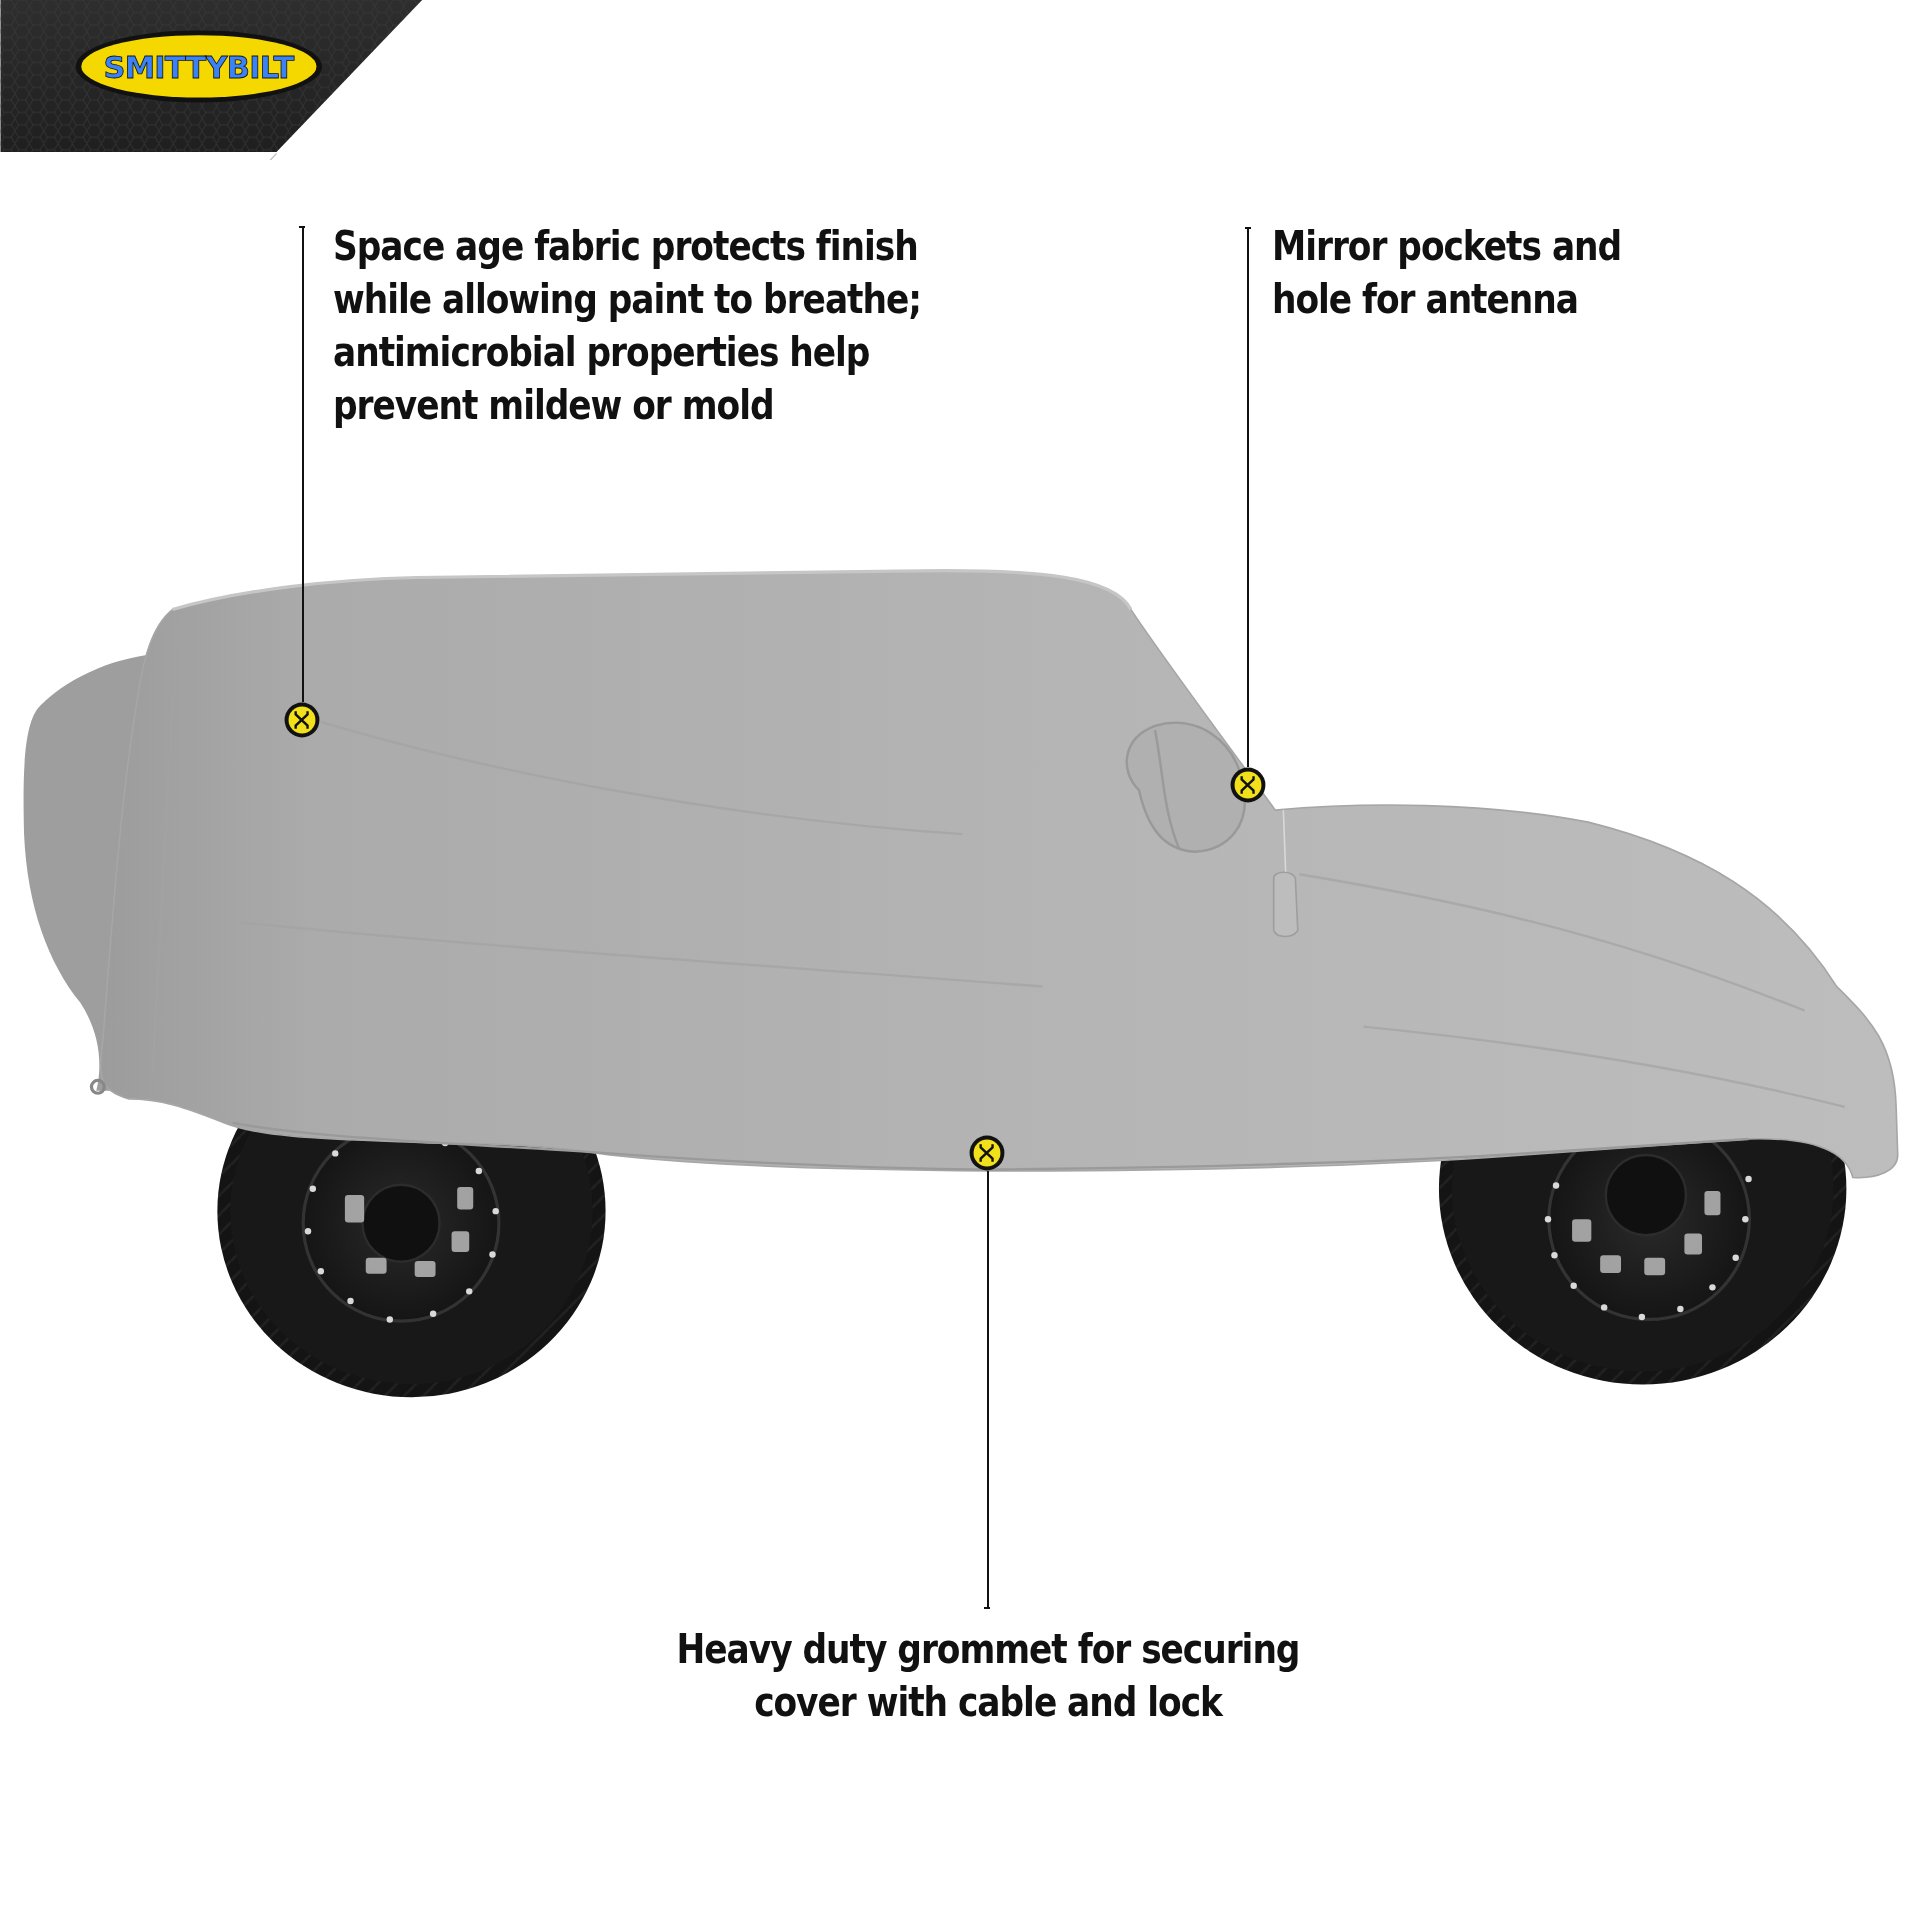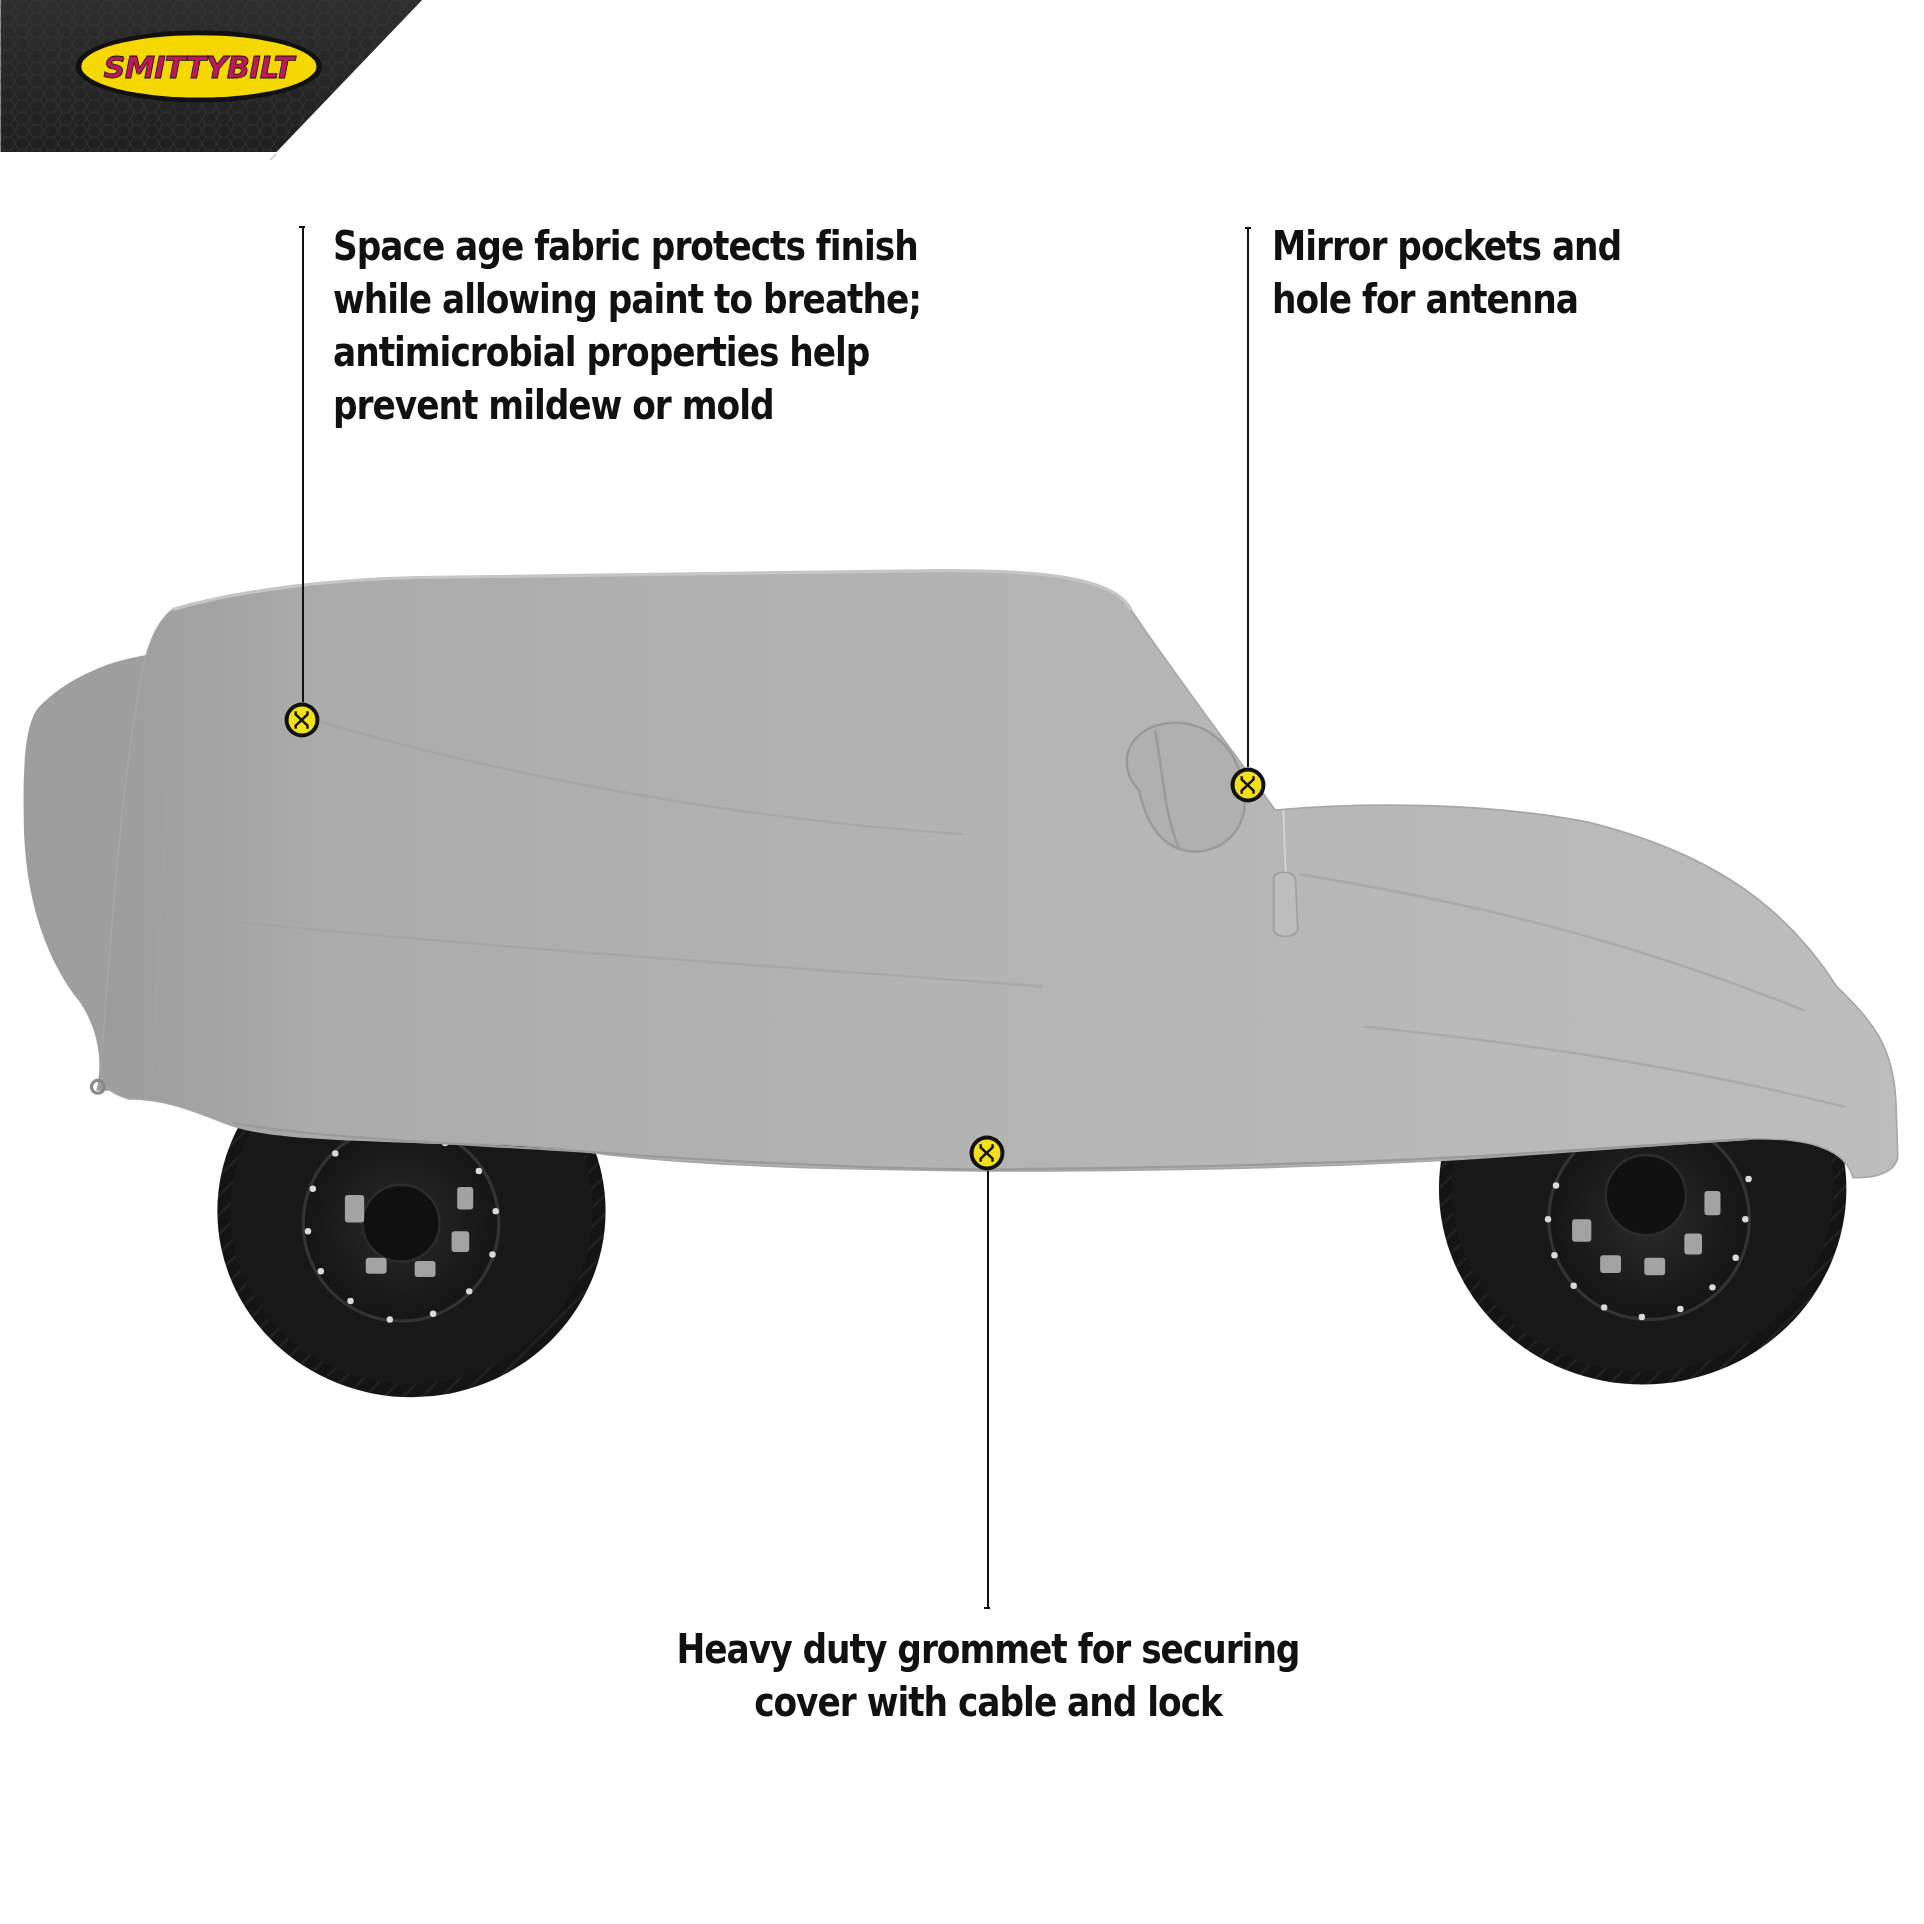--- a/index.html
+++ b/index.html
@@ -1,20 +1,20 @@
 <!DOCTYPE html>
 <html style="font-size:13px"><head>
 <meta charset="utf-8">
 <style>
   html,body{margin:0;padding:0;background:#ffffff;}
   body{width:1925px;height:1925px;position:relative;overflow:hidden;font-family:"DejaVu Sans","Liberation Sans",sans-serif;}
   .abs{position:absolute;}
   #banner{left:0;top:0;width:433px;height:160px;}
   #logo-text{left:76px;top:32px;width:245px;height:70px;display:flex;align-items:center;justify-content:center;
-    font-family:"DejaVu Sans",sans-serif;font-weight:bold;font-style:italic;font-size:30.5px;letter-spacing:-0.8px;color:#be185d;
+    font-family:"DejaVu Sans",sans-serif;font-weight:bold;font-size:30.5px;letter-spacing:-0.8px;color:#3b82f6;
     -webkit-text-stroke:0.8px #111;}
   .callout-text{position:absolute;font-family:"DejaVu Sans","Liberation Sans",sans-serif;font-weight:bold;
     font-size:40px;line-height:53px;color:#111;letter-spacing:-1.2px;white-space:nowrap;transform-origin:left top;}
   .callout-text div{height:53px;}
   #callout-1{left:333px;top:220px;transform:scaleX(0.86);}
   #callout-2{left:1272px;top:220px;transform:scaleX(0.86);}
   #callout-3{left:0;width:1976px;top:1623px;text-align:center;transform:scaleX(0.86);transform-origin:988px top;}
   .leader{position:absolute;width:1.6px;background:#111;}
   .tick{position:absolute;height:1.6px;width:6.4px;background:#111;}
   #scene{left:0;top:0;width:1925px;height:1925px;}

